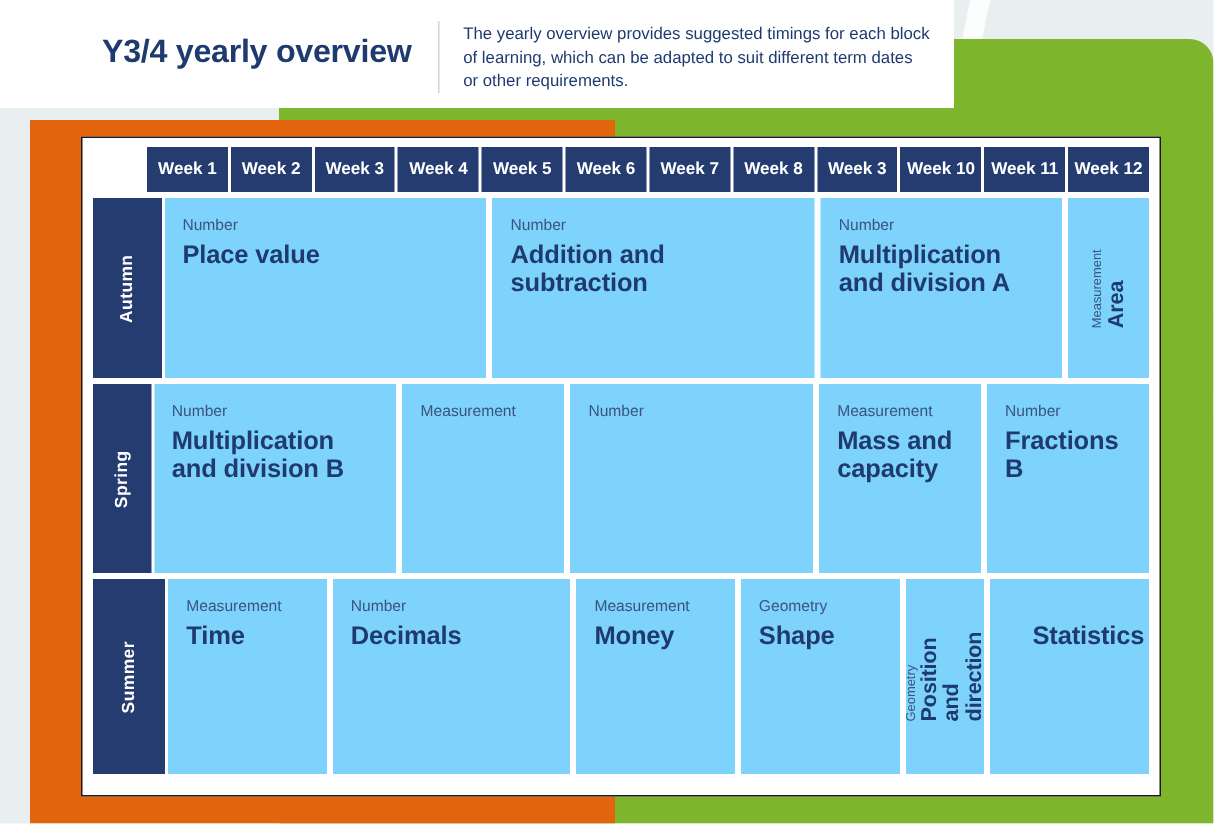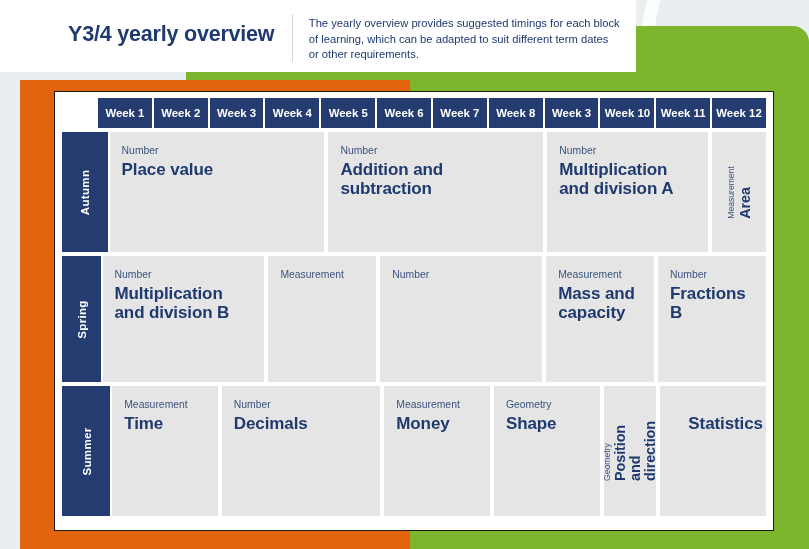--- a/index.html
+++ b/index.html
@@ -165,21 +165,21 @@
   }
 
   .season-track {
     flex: 1 1 auto;
     display: flex;
     gap: 4px;
     position: relative;
   }
 
   .block {
-    background: #e5e5e5;
+    background: #7dd3fc;
     box-sizing: border-box;
     padding: 12px 10px 10px 12px;
     overflow: hidden;
     position: relative;
   }
   .block .cat {
     color: #3c5380;
     font-size: 10.4px;
     line-height: 13px;
     font-weight: 400;

